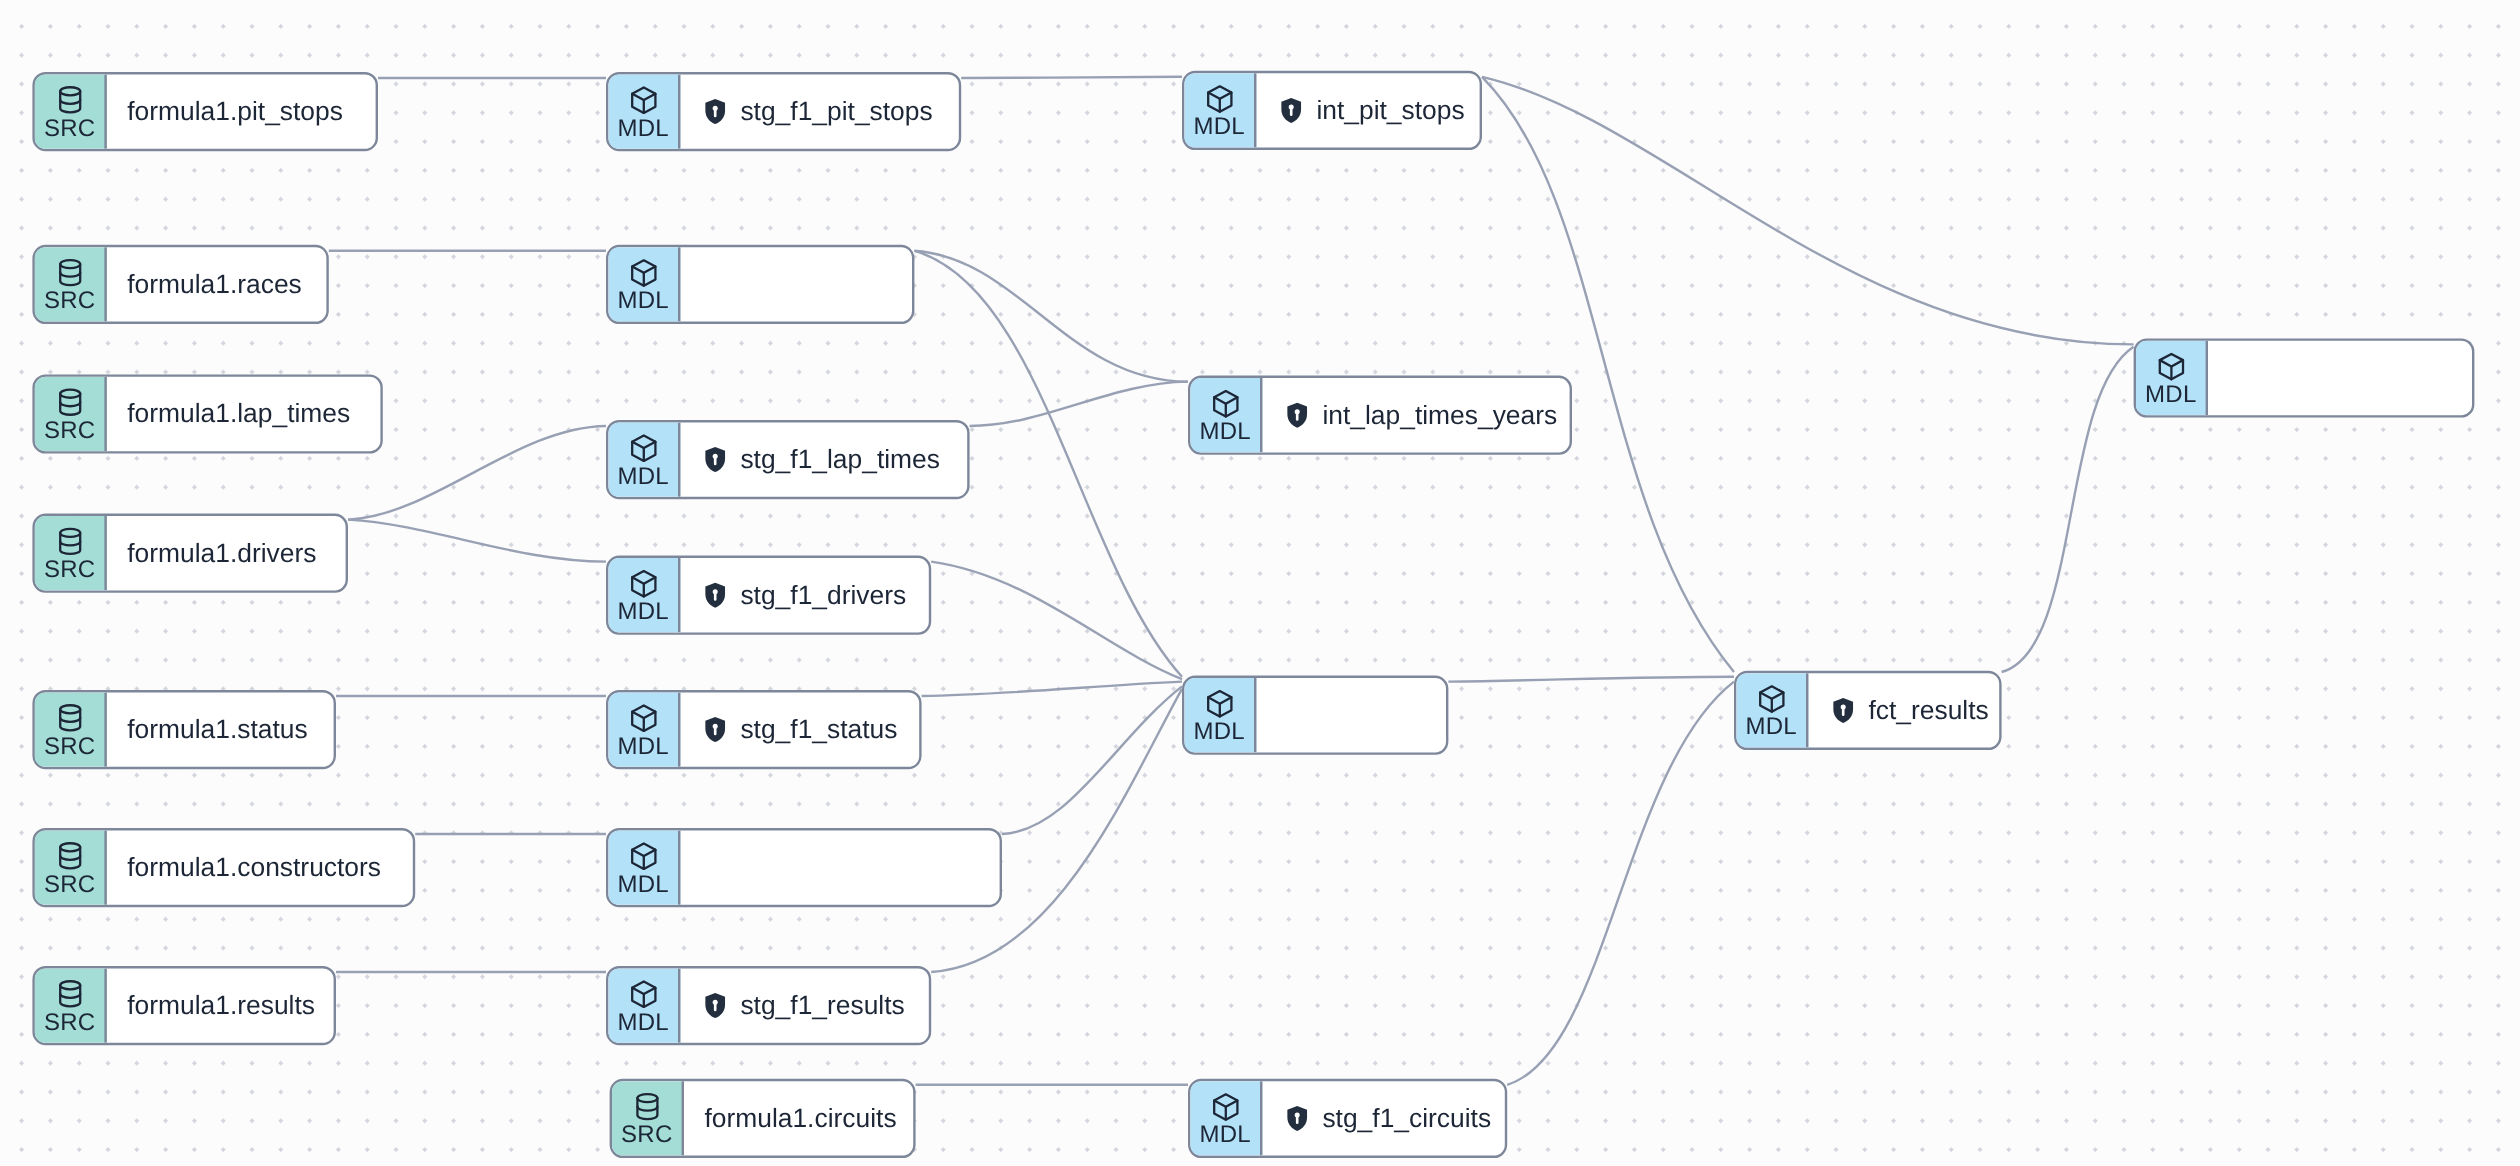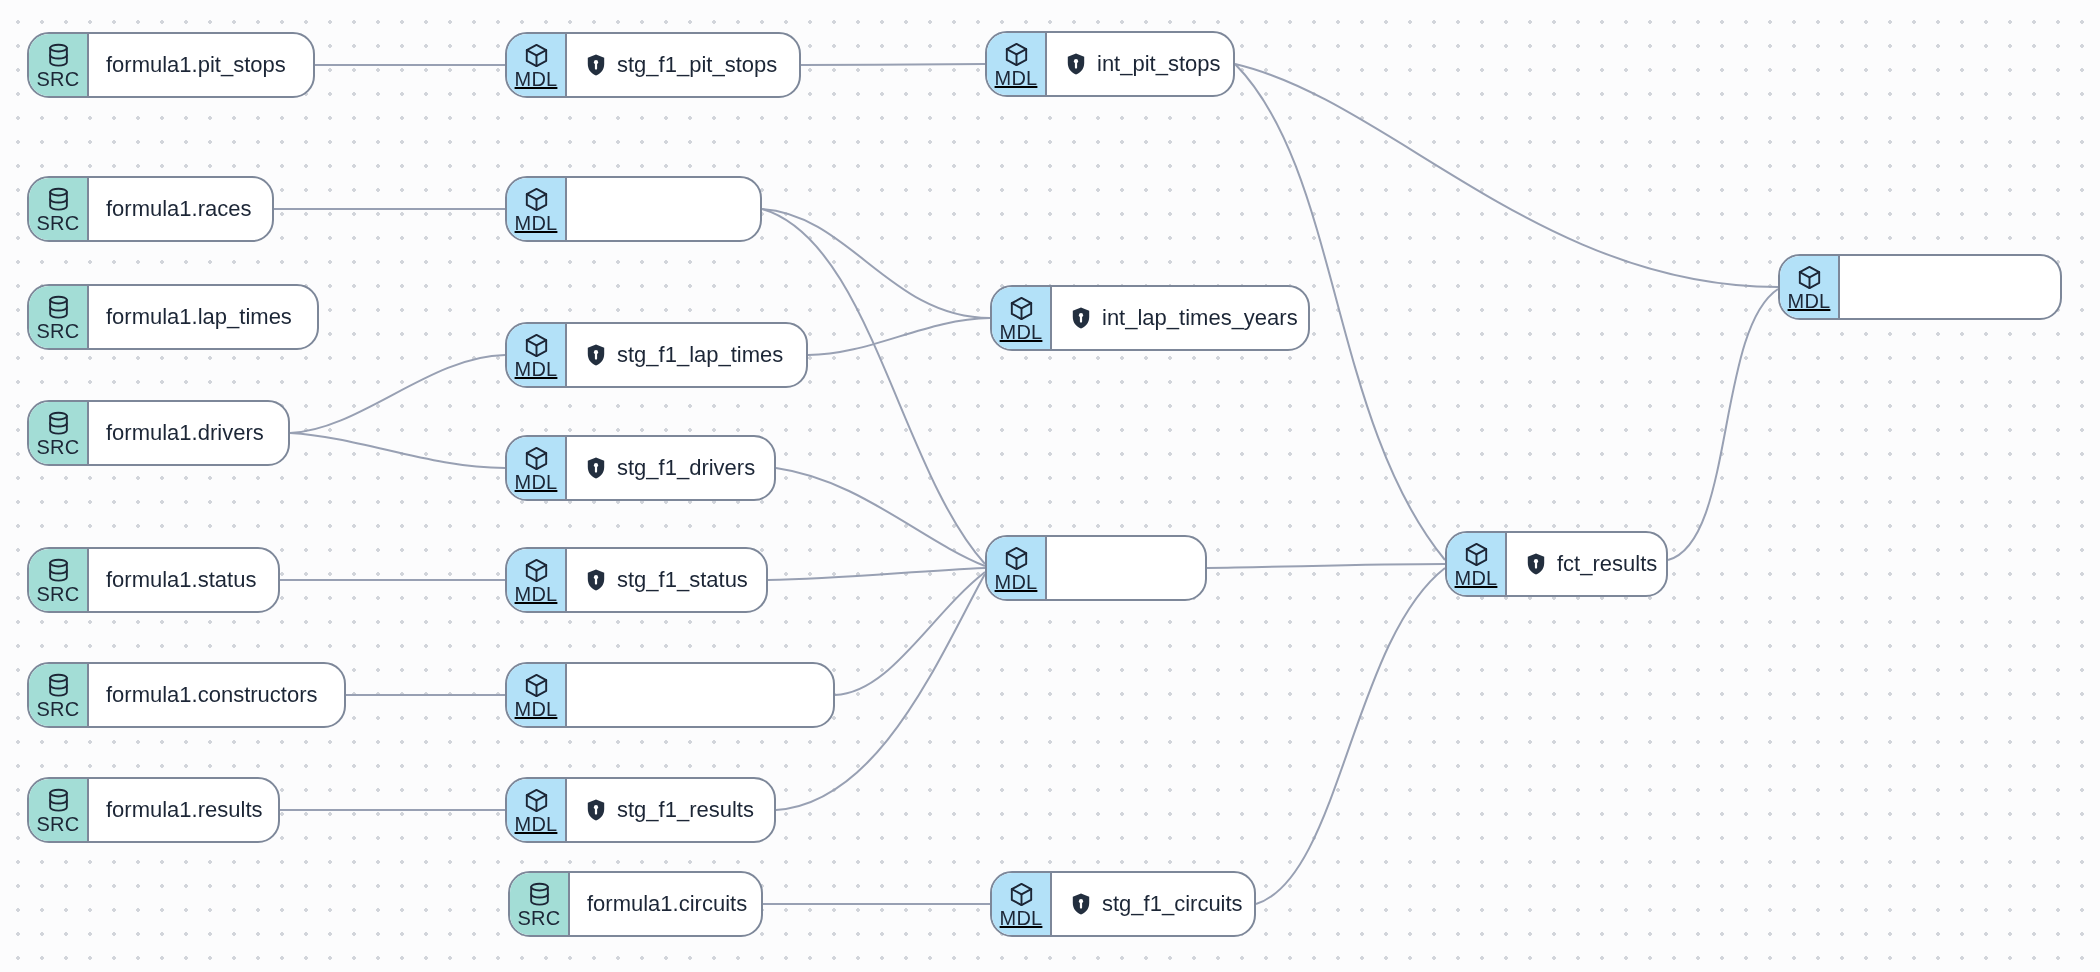--- a/index.html
+++ b/index.html
@@ -15,32 +15,33 @@
     background-image:radial-gradient(circle,#d2d5db 1.7px,transparent 1.7px);
     background-size:24px 24px;
     background-position:6px 10px;
   }
   #edges{position:absolute;left:0;top:0;width:2100px;height:972px;}
   #edges path{fill:none;stroke:#98a0b3;stroke-width:2;}
   .node{
     position:absolute;height:66px;box-sizing:border-box;
     display:flex;align-items:stretch;
     background:#ffffff;
-    border:2px solid #7d8799;border-radius:22px;
+    border:2px solid #7d8799;border-radius:11px;
     overflow:hidden;
     cursor:pointer;
+    margin-top:28px;
   }
   .badge{
     width:58px;flex:none;
     display:flex;flex-direction:column;align-items:center;justify-content:center;
     border-right:2px solid #7d8799;
     gap:0px;
   }
   .badge.src{background:#a3ddd6;}
-  .badge.mdl{background:#b3e1f8;text-decoration:underline;}
+  .badge.mdl{background:#b3e1f8;}
   .badge .blabel{
     font-size:20px;line-height:20px;color:#1c2636;letter-spacing:.2px;
   }
   .badge svg{display:block;}
   .body{
     flex:1;display:flex;align-items:center;
     padding:0 17px;gap:9px;white-space:nowrap;overflow:hidden;
   }
   .body .nlabel{font-size:22px;color:#1c2636;}
   .body svg{flex:none;display:block;}

